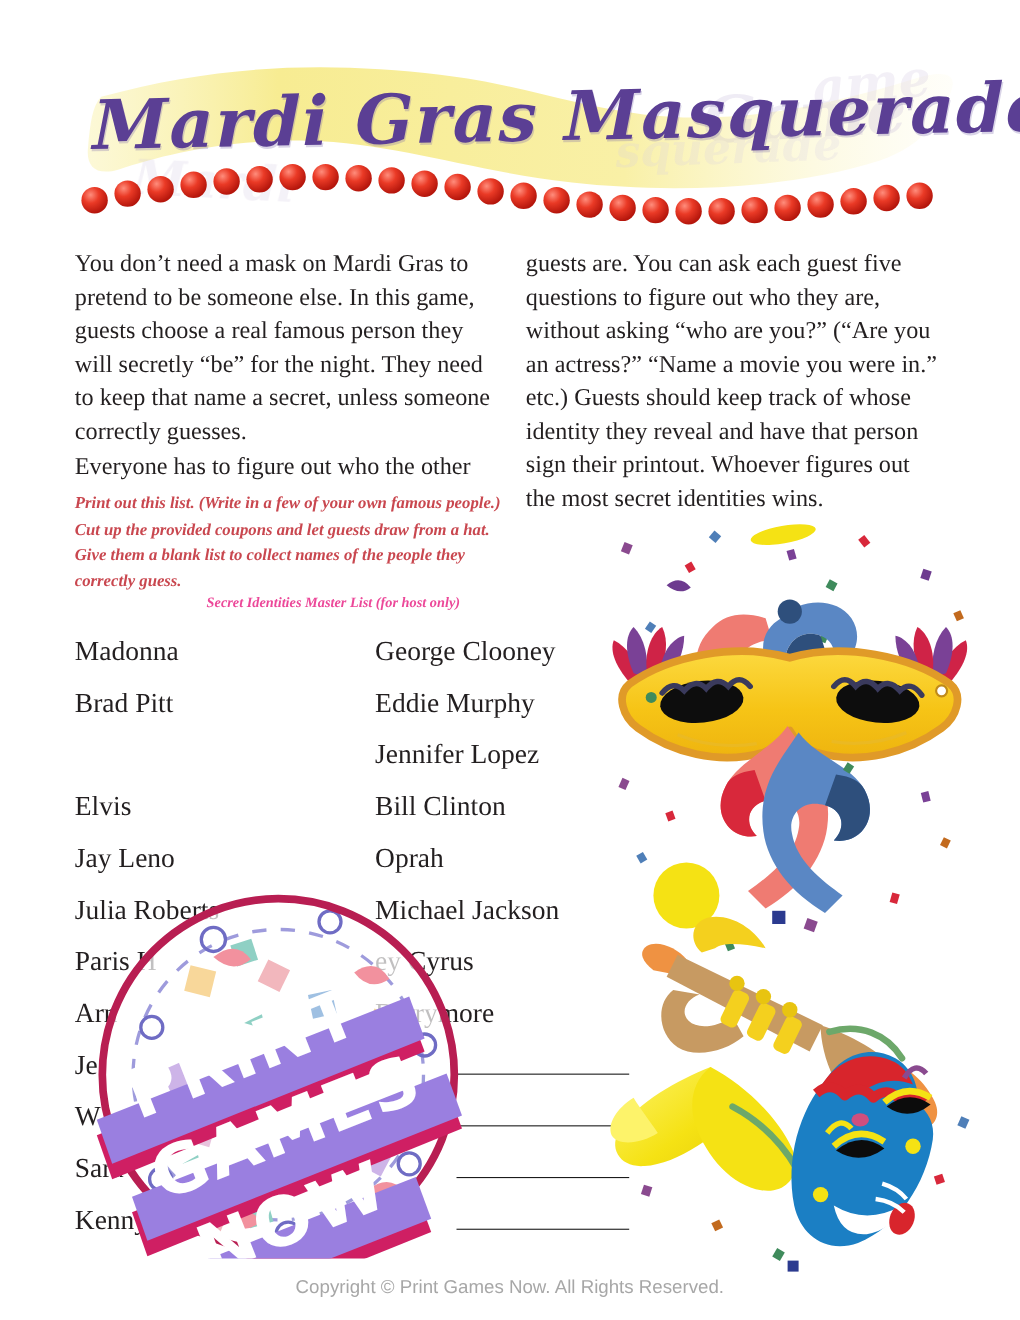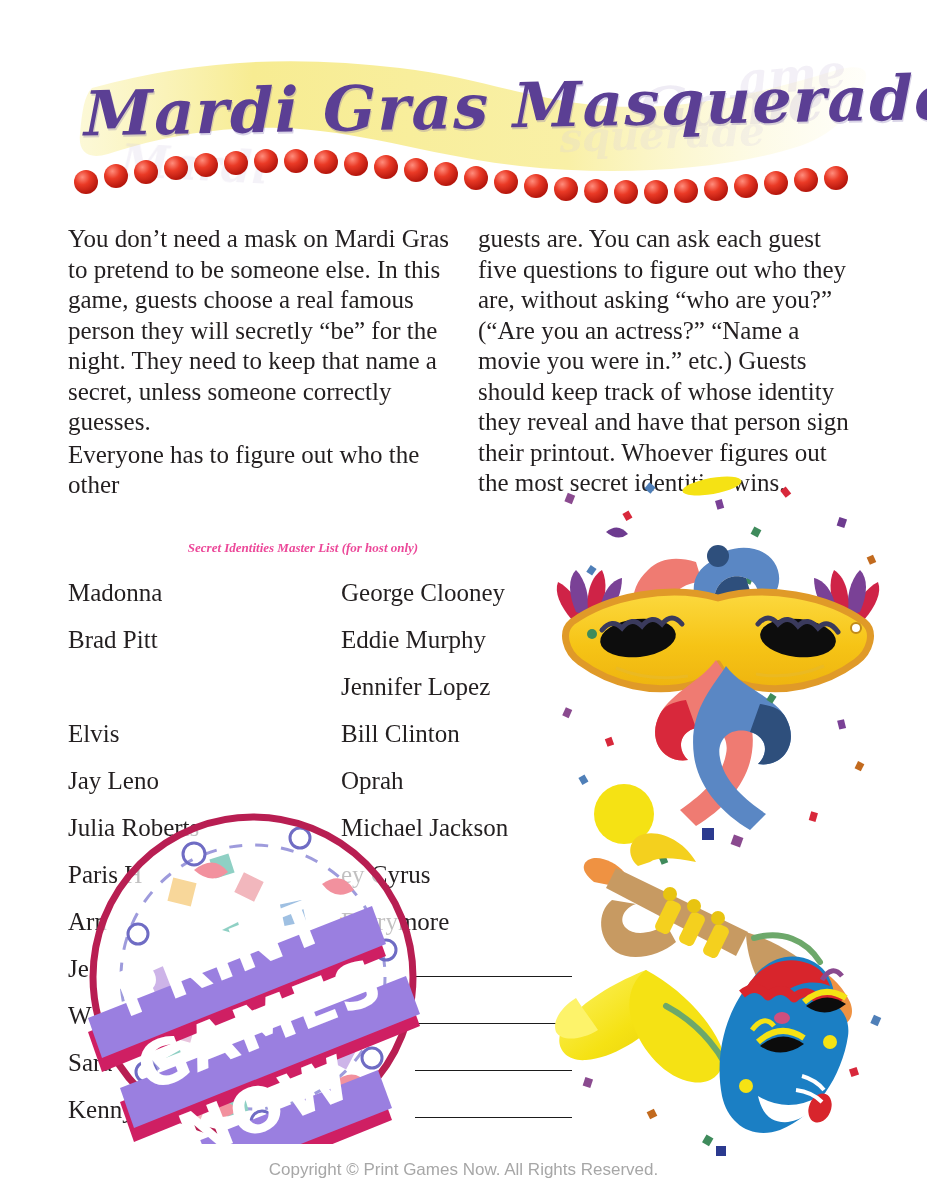--- a/index.html
+++ b/index.html
@@ -47,21 +47,21 @@
     letter-spacing: 1.5px;
     white-space: nowrap;
     text-shadow: 1px 2px 0 rgba(120,100,170,0.28);
     transform: skewY(-1.1deg);
   }
 
   
   .body-col {
     position: absolute;
     font-family: "Liberation Serif", serif;
-    font-size: 25px;
+    font-size: 22px;
     line-height: 30.5px;
     color: #231f20;
   }
   #col-left  { left: 68px;  top: 224px; width: 392px; }
   #col-right { left: 478px; top: 224px; width: 378px; }
   .body-col p { margin: 0 0 2px 0; }
 
   
   #instructions {
     position: absolute;
@@ -217,20 +217,21 @@
 
   <div id="col-left" class="body-col">
     <p>You don’t need a mask on Mardi Gras to pretend to be someone else. In this game, guests choose a real famous person they will secretly “be” for the night. They need to keep that name a secret, unless someone correctly guesses.</p>
     <p>Everyone has to figure out who the other</p>
   </div>
 
   <div id="col-right" class="body-col">
     <p>guests are. You can ask each guest five questions to figure out who they are, without asking “who are you?” (“Are you an actress?” “Name a movie you were in.” etc.) Guests should keep track of whose identity they reveal and have that person sign their printout. Whoever figures out the most secret identities wins.</p>
   </div>
 
+  <div id="instructions">Print out this list. (Write in a few of your own famous people.) Cut up the provided coupons and let guests draw from a hat. Give them a blank list to collect names of the people they correctly guess.</div>
 
   <div id="list-heading">Secret Identities Master List (for host only)</div>
 
   <div id="name-list">
       <div class="name-row">
         <div class="name-cell c1">Madonna</div>
         <div class="name-cell c2">George Clooney</div>
       </div>
       <div class="name-row">
         <div class="name-cell c1">Brad Pitt</div>

